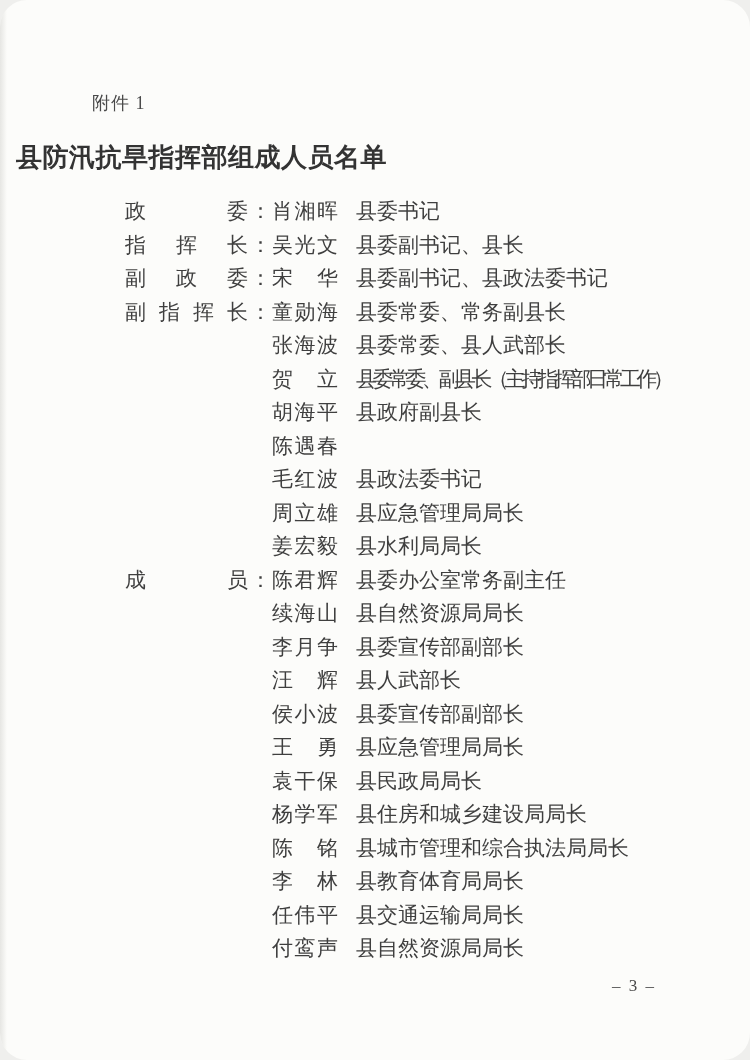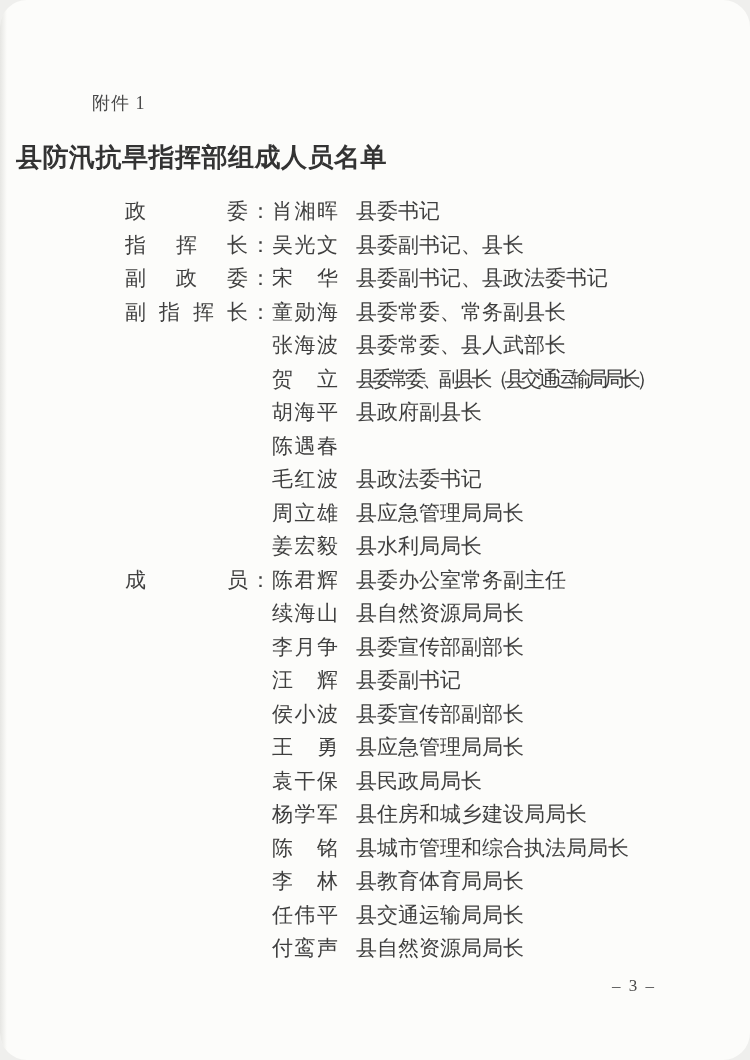--- a/index.html
+++ b/index.html
@@ -165,21 +165,21 @@
           <span>波</span>
         </span>
     <span class="desc">县委常委、县人武部长</span>
   </div>
       <div class="row">
 
     <span class="name">
           <span>贺</span>
           <span>立</span>
         </span>
-    <span class="desc tight">县委常委、副县长（县交通运输局局长）</span>
+    <span class="desc tight">县委常委、副县长（主持指挥部日常工作）</span>
   </div>
       <div class="row">
 
     <span class="name">
           <span>胡</span>
           <span>海</span>
           <span>平</span>
         </span>
     <span class="desc">县政府副县长</span>
   </div>
@@ -248,21 +248,21 @@
           <span>争</span>
         </span>
     <span class="desc">县委宣传部副部长</span>
   </div>
       <div class="row">
 
     <span class="name">
           <span>汪</span>
           <span>辉</span>
         </span>
-    <span class="desc">县委副书记</span>
+    <span class="desc">县人武部长</span>
   </div>
       <div class="row">
 
     <span class="name">
           <span>侯</span>
           <span>小</span>
           <span>波</span>
         </span>
     <span class="desc">县委宣传部副部长</span>
   </div>

